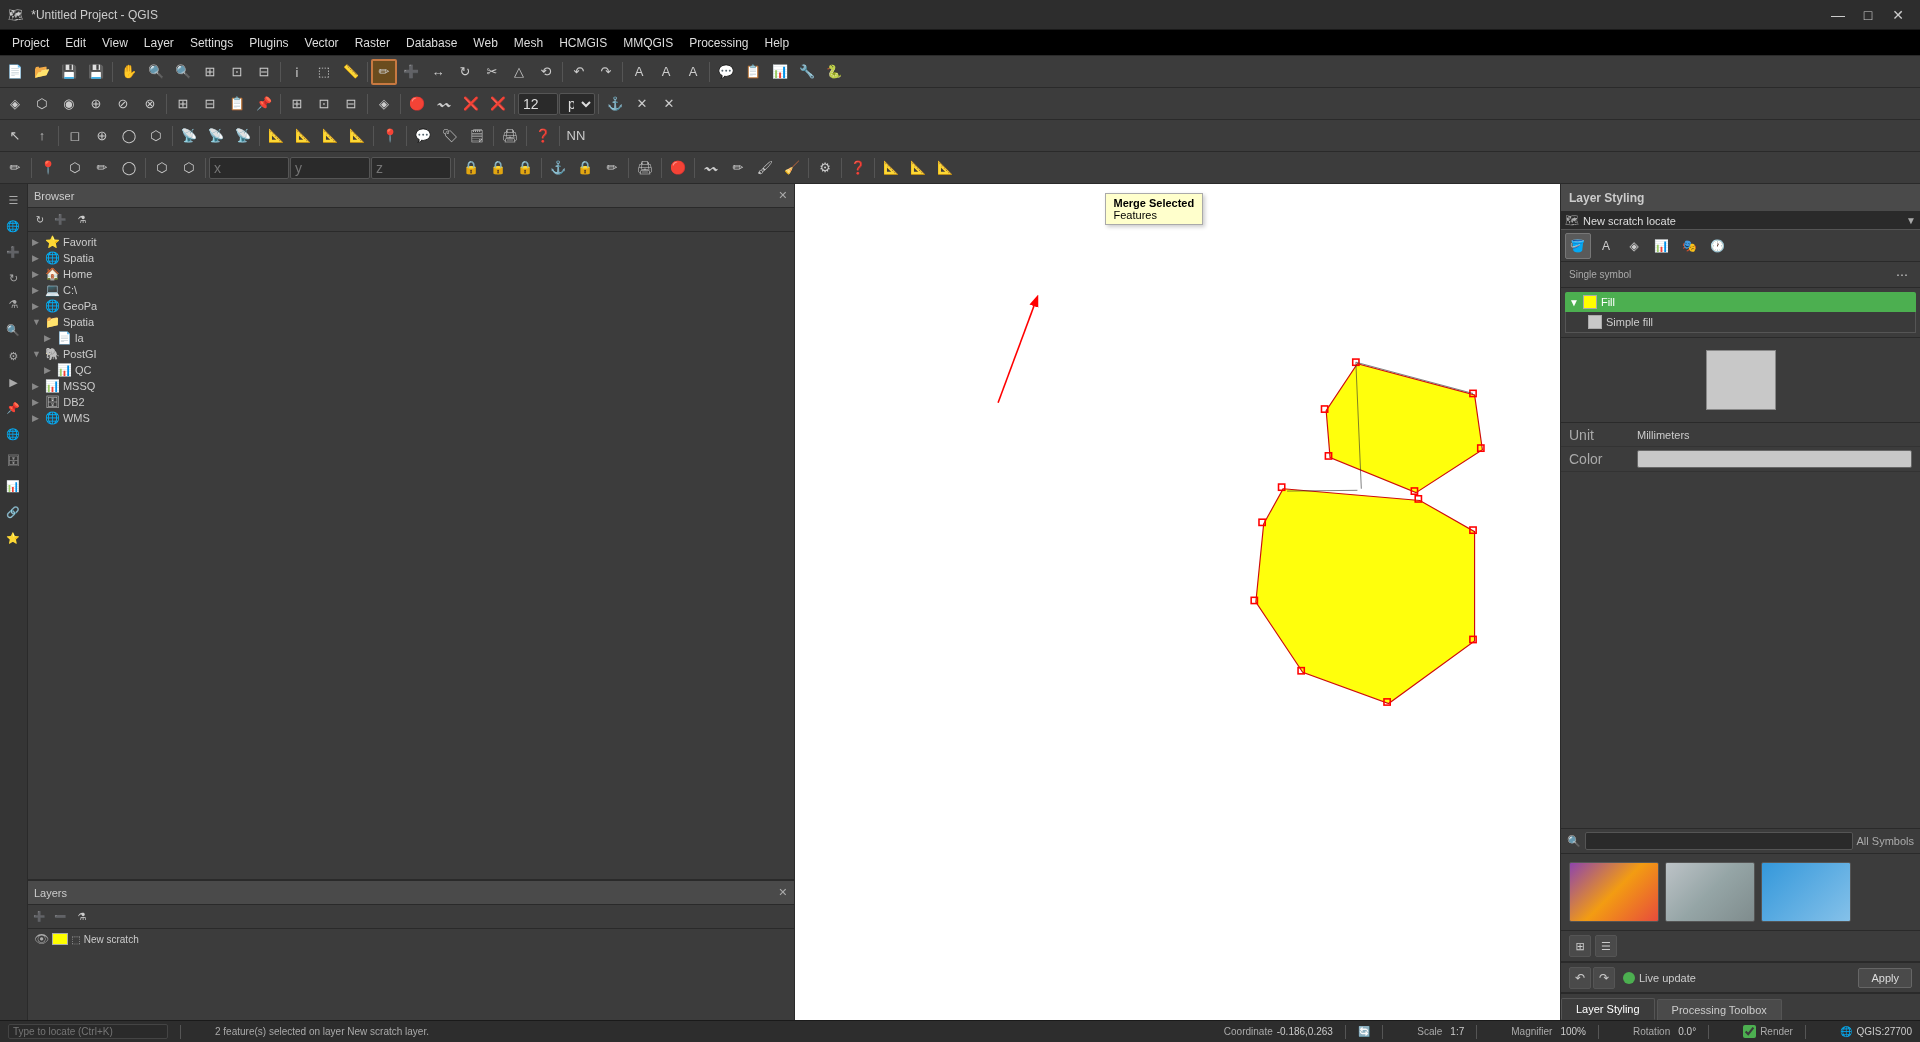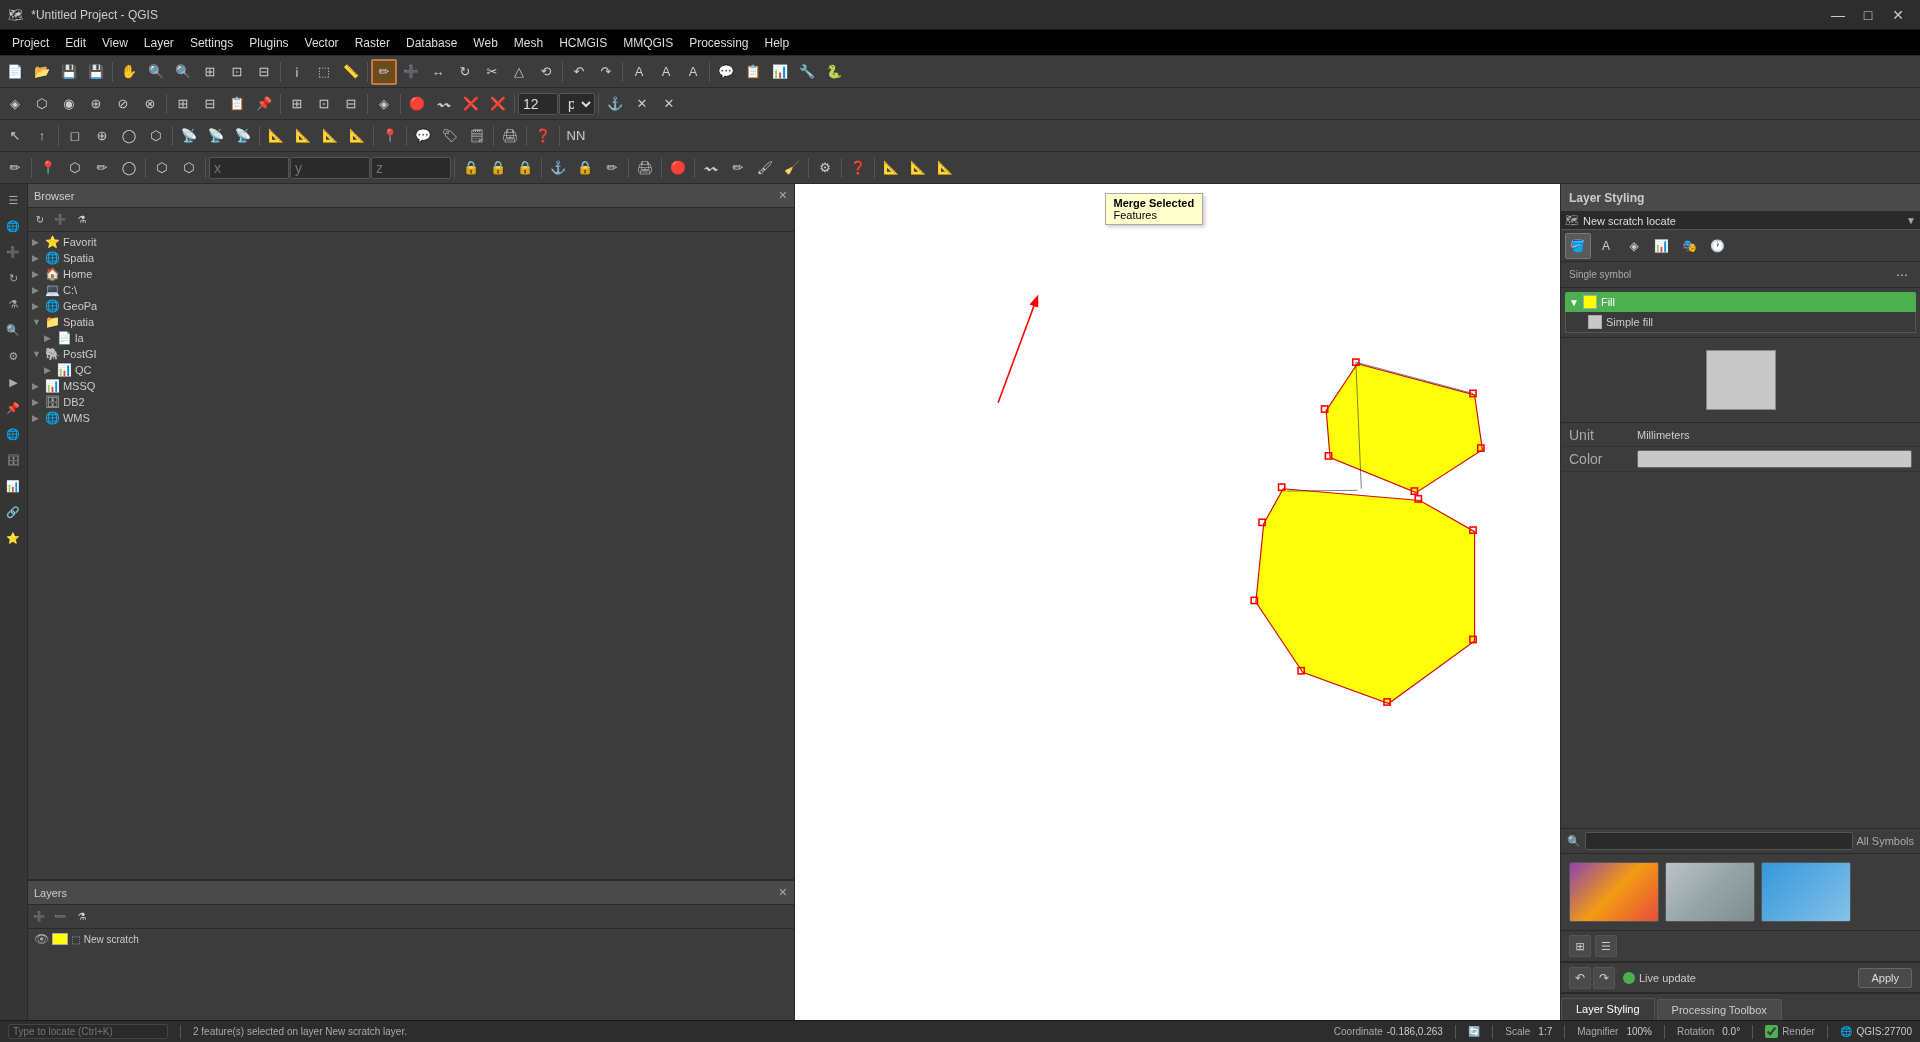--- a/index.html
+++ b/index.html
@@ -93,21 +93,21 @@
     .undo-redo-group { display: flex; gap: 2px; }
     .ur-btn { width: 22px; height: 22px; display: flex; align-items: center; justify-content: center; background: #4a4a4a; border: 1px solid #555; border-radius: 2px; color: #ccc; cursor: pointer; font-size: 12px; }
 
     
     #bottom-tabs { height: 28px; background: #3c3c3c; display: flex; align-items: flex-end; border-top: 2px solid #2a2a2a; }
     .bottom-tab { padding: 4px 14px; font-size: 11px; cursor: pointer; background: #4a4a4a; border: 1px solid #555; border-bottom: none; color: #ccc; margin-right: 2px; border-radius: 2px 2px 0 0; }
     .bottom-tab.active { background: #3c3c3c; border-bottom: 1px solid #3c3c3c; color: #fff; }
 
     
     #statusbar { height: 22px; background: #2d2d2d; display: flex; align-items: center; padding: 0 8px; gap: 12px; font-size: 10px; color: #aaa; border-top: 1px solid #1a1a1a; }
-    .status-item { display: flex; align-items: center; gap: 4px; }
+    .status-item { display: flex; align-items: center; gap: 4px; margin-left: 22px; }
     .status-sep { width: 1px; height: 14px; background: #555; }
 
     
     .merge-tooltip { position: absolute; top: 128px; left: 456px; background: #ffffcc; border: 1px solid #aaa; padding: 3px 8px; font-size: 11px; color: #000; z-index: 200; box-shadow: 2px 2px 4px rgba(0,0,0,0.2); white-space: nowrap; }
 
     
     #app { display: flex; flex-direction: column; height: 1042px; width: 1920px; }
     #toolbars { display: flex; flex-direction: column; }
     #content-area { display: flex; flex: 1; min-height: 0; }
     #left-icons { width: 28px; background: #353535; display: flex; flex-direction: column; align-items: center; padding: 4px 0; gap: 2px; border-right: 1px solid #2a2a2a; }

